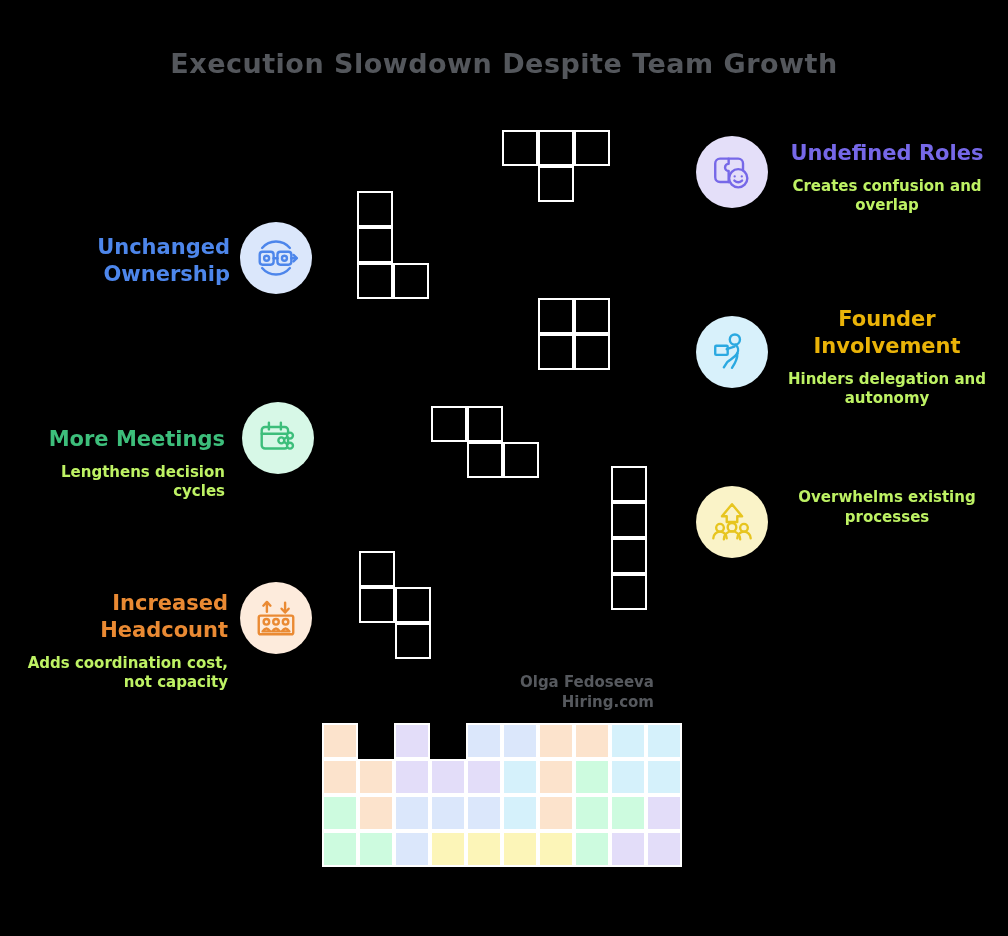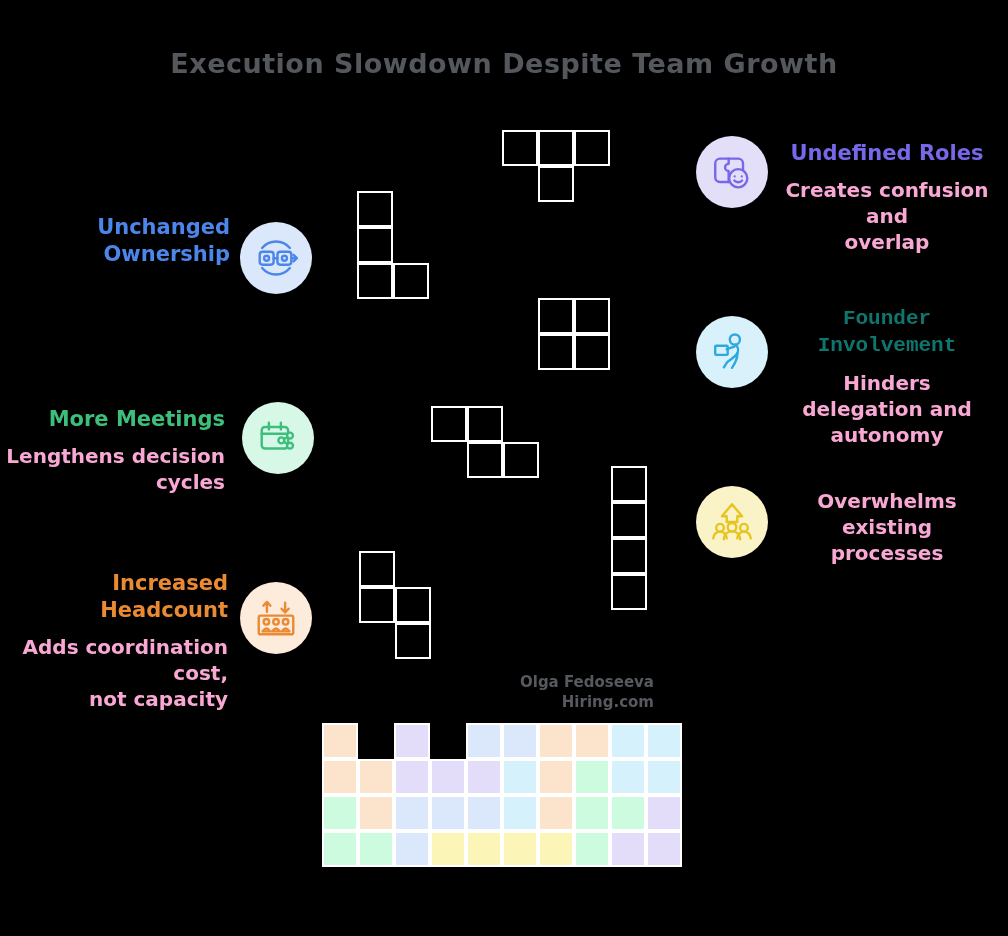--- a/index.html
+++ b/index.html
@@ -9,24 +9,24 @@
   }
   .title{
     position:absolute;left:0;right:0;top:48px;text-align:center;
     font-size:27px;font-weight:bold;letter-spacing:0.5px;color:#54575C;margin:0;
   }
   .item-text{position:absolute;}
   .item-text .heading{
     font-size:21px;font-weight:bold;line-height:1.28;white-space:pre-line;margin:0;
   }
   .item-text .desc{
-    font-size:20px;font-weight:bold;line-height:1.3;white-space:pre-line;
-    color:#f9a8d4;margin:10px 0 0 0;
-  }
-  .align-right{text-align:right;}
+    font-size:15px;font-weight:bold;line-height:1.3;white-space:pre-line;
+    color:#bef264;margin:10px 0 0 0;
+  }
+  .align-right{text-align:right;margin-top:20px;}
   .align-left{text-align:center;}
   .circle{
     position:absolute;width:72px;height:72px;border-radius:50%;
     display:flex;align-items:center;justify-content:center;
   }
   .circle svg{display:block;}
   .piece,.board{position:absolute;display:grid;gap:0;}
   .cell{width:36px;height:36px;border:2px solid #fff;box-sizing:border-box;}
   .cell.empty{border:none;background:transparent;}
   .credit{
@@ -85,21 +85,21 @@
         <circle cx="27" cy="11" r="5.3"></circle>
         <path d="M27.5 16.5 C30.5 18.5 31 22.5 29.5 25.5"></path>
         <path d="M26.5 18.5 L18.5 21"></path>
         <rect x="6.5" y="17.5" width="13" height="9.5" rx="1"></rect>
         <path d="M29.5 25.5 C27 30 22.5 31.5 19 34.5 L15.5 40"></path>
         <path d="M29.5 25.5 C30 31.5 27.5 35.5 24 40.5"></path>
       </svg>
     </span>
   </div>
   <div class="item-text align-left" style="left:782px;top:306px;width:210px;">
-    <p class="heading" style="color: #0f766e; font-family: Liberation Mono, monospace;">Founder
+    <p class="heading" style="color: #eab308;">Founder
 Involvement</p>
     <p class="desc">Hinders delegation and
 autonomy</p>
   </div>
 
   <div class="item-text align-right" style="right:783px;top:406px;width:230px;">
     <p class="heading" style="color: rgb(61, 190, 123);">More Meetings</p>
     <p class="desc">Lengthens decision
 cycles</p>
   </div>

